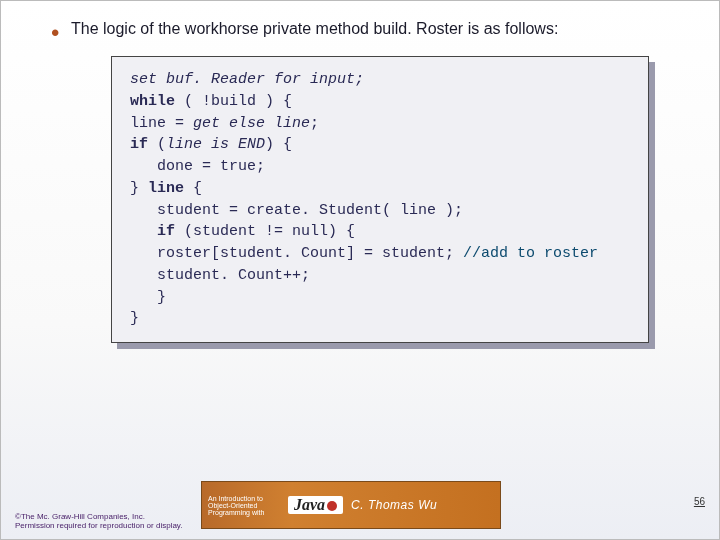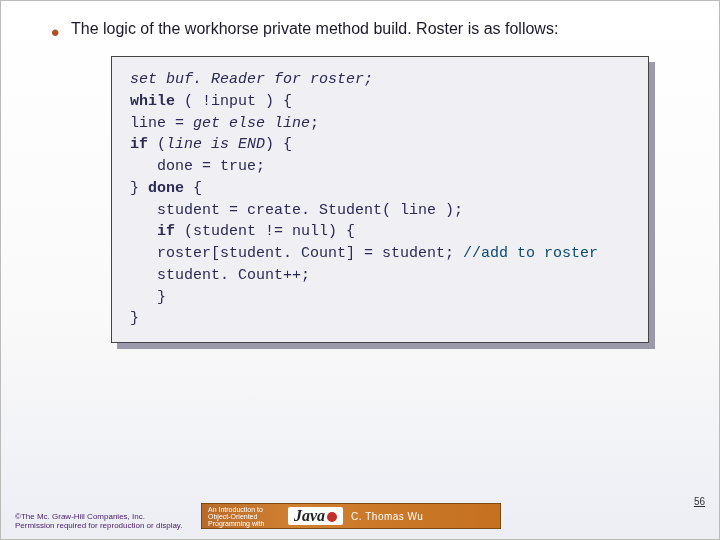--- a/index.html
+++ b/index.html
@@ -93,21 +93,21 @@
     position: absolute;
     left: 14px; bottom: 4px;
     font-size: 8px;
     color: #4a226a;
     width: 170px;
     line-height: 1.1;
   }
   .book {
     position: absolute;
     left: 200px; bottom: 6px;
-    width: 300px; height: 26px;
+    width: 300px; height: 48px;
     background: linear-gradient(90deg, #b86a2a 0%, #d08030 30%, #c47020 100%);
     border: 1px solid #7a4a1a;
     display: flex;
     align-items: center;
     padding: 0 6px;
     gap: 8px;
   }
   .book-left {
     font-size: 7px;
     color: #fff;
@@ -127,49 +127,50 @@
   }
   .book-java .cup {
     display:inline-block;
     width:10px; height:10px;
     background:#c03028;
     border-radius:50%;
     margin-left:2px;
     vertical-align:middle;
   }
   .book-author {
-    font-size: 10px;
+    font-size: 12px;
     color: #fff;
     letter-spacing: 0.5px;
+    font-style: italic;
   }
   .pagenum {
     position: absolute;
     right: 14px; bottom: 28px;
     font-size: 10px;
     color: #333;
     text-decoration: underline;
   }
 </style>
 </head>
 <body>
 
 <div class="slide">
 
 
   <div class="body">
     <div class="bullet">The logic of the workhorse private method build. Roster is as follows:</div>
 
     <div class="code-wrap">
       <div class="code-shadow"></div>
-      <div class="code-box"><span class="it">set buf. Reader for roster;</span>
-<span class="kw">while</span><span> ( !input ) {</span>
+      <div class="code-box"><span class="it">set buf. Reader for input;</span>
+<span class="kw">while</span><span> ( !build ) {</span>
 <span>line = </span><span class="it">get else line</span><span>;</span>
 <span class="kw">if</span><span> (</span><span class="it">line is END</span><span>) {</span>
 <span>   done = true;</span>
-<span>} </span><span class="kw">done</span><span> {</span>
+<span>} </span><span class="kw">line</span><span> {</span>
 <span>   student = create. Student( line );</span>
 <span class="kw">   if</span><span> (student != null) {</span>
 <span>   roster[student. Count] = student; </span><span class="cm">//add to roster</span>
 <span>   student. Count++;</span>
 <span>   }</span>
 <span>}</span></div>
     </div>
   </div>
 
   <div class="footer">

